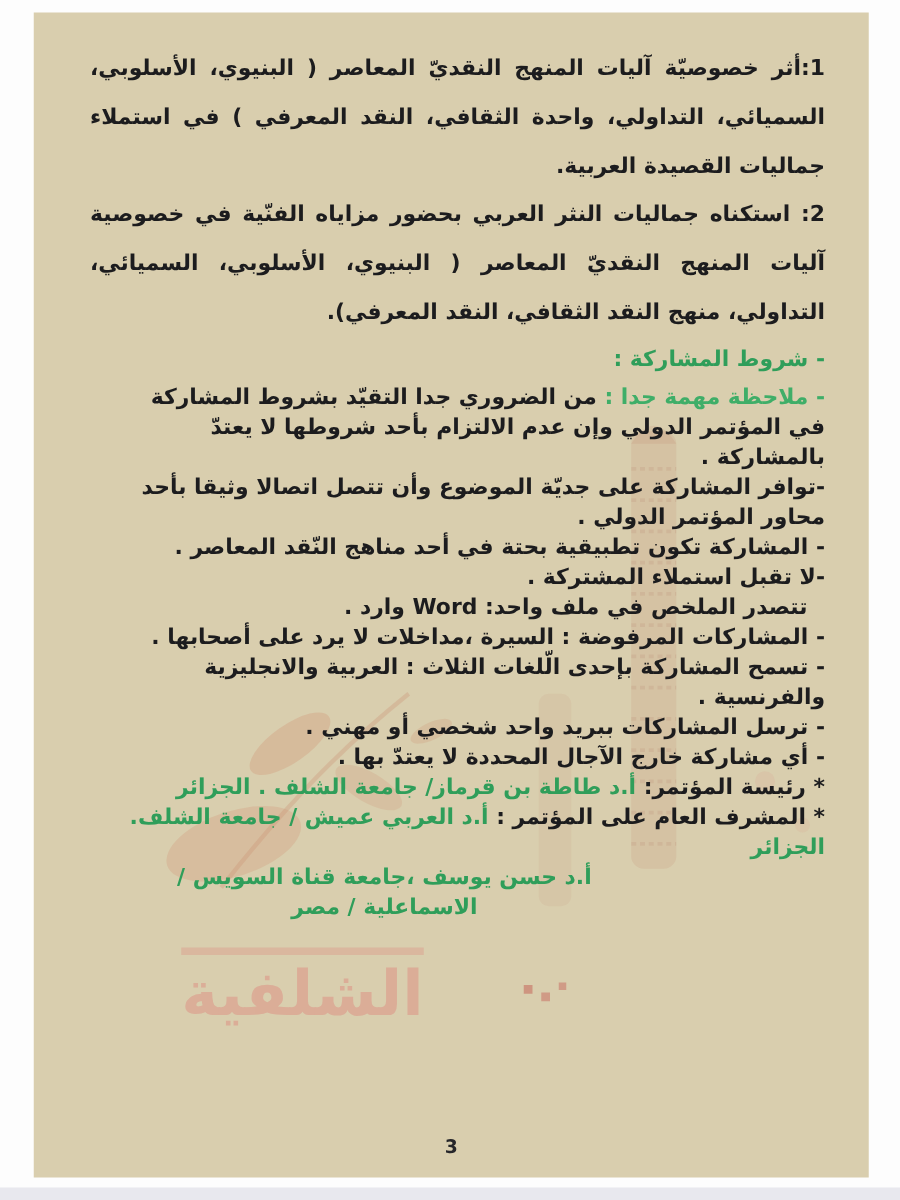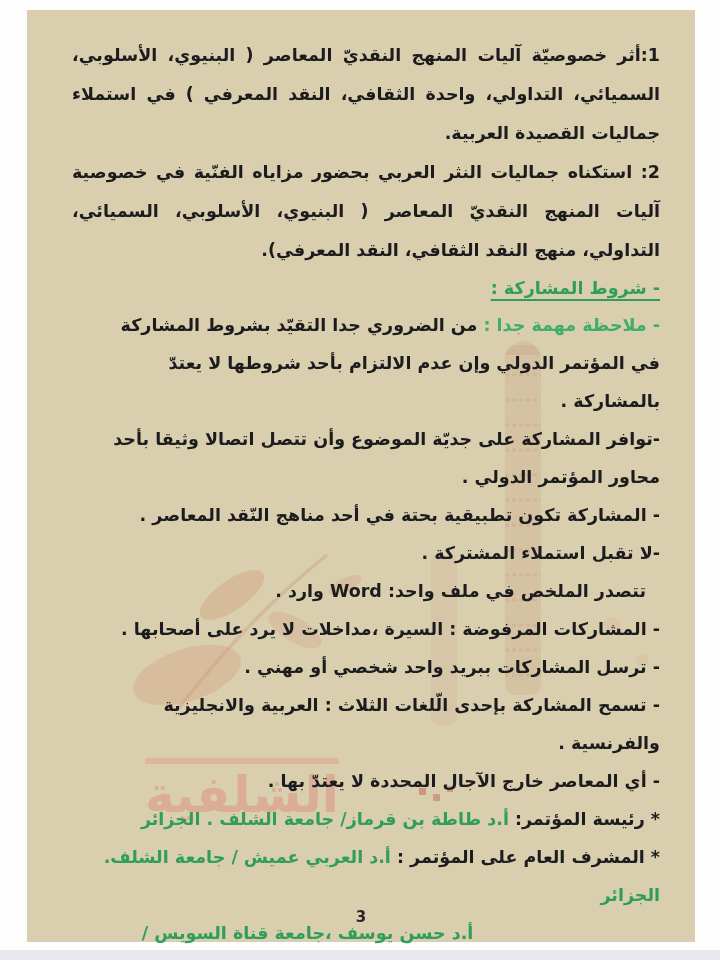--- a/index.html
+++ b/index.html
@@ -14,26 +14,26 @@
     background:#d9ceae;
   }
   .watermark{position:absolute;left:0;top:0;width:668px;height:932px;pointer-events:none;}
   .content{
     position:absolute;top:26px;right:35px;left:45px;
     direction:rtl;text-align:right;
     color:#1c1c1e;font-weight:700;font-size:17.5px;
   }
   p{margin:0;}
   .theme{line-height:39px;text-align:justify;}
-  .line{line-height:38px;margin-left:28px;}
+  .line{line-height:24px;margin-left:28px;}
   .green{color:#2f9e5a;text-align:center;}
   .note-label{color:#3fae68;}
   .heading-green{
     color:#2f9e5a;line-height:36px;
-    text-decoration:underline;text-underline-offset:5px;text-decoration-thickness:1.5px;
+    text-underline-offset:5px;text-decoration-thickness:1.5px;
   }
   .indent-sm{margin-right:14px;}
   .indent-lg{margin-right:145px;}
   .page-number{
     position:absolute;bottom:16px;left:0;width:100%;text-align:center;
     color:#26262a;font-size:15px;font-weight:700;
   }
 </style>
 </head>
 <body>
@@ -88,23 +88,23 @@
 
     <p class="heading-green">- شروط المشاركة :</p>
 
     <p class="line"><span class="note-label">- ملاحظة مهمة جدا : </span><span>من الضروري جدا التقيّد بشروط المشاركة في المؤتمر الدولي وإن عدم الالتزام بأحد شروطها لا يعتدّ بالمشاركة .</span></p>
 
     <p class="line">-توافر المشاركة على جديّة الموضوع وأن تتصل اتصالا وثيقا بأحد محاور المؤتمر الدولي .</p>
     <p class="line">- المشاركة تكون تطبيقية بحتة في أحد مناهج النّقد المعاصر .</p>
     <p class="line">-لا تقبل استملاء المشتركة .</p>
     <p class="line indent-sm">تتصدر الملخص في ملف واحد: Word وارد .</p>
     <p class="line">- المشاركات المرفوضة : السيرة ،مداخلات لا يرد على أصحابها .</p>
+    <p class="line">- تسمح المشاركة بإحدى الّلغات الثلاث : العربية والانجليزية والفرنسية .</p>
     <p class="line">- ترسل المشاركات ببريد واحد شخصي أو مهني .</p>
-    <p class="line">- تسمح المشاركة بإحدى الّلغات الثلاث : العربية والانجليزية والفرنسية .</p>
-    <p class="line">- أي المعاصر خارج الآجال المحددة لا يعتدّ بها .</p>
+    <p class="line">- أي مشاركة خارج الآجال المحددة لا يعتدّ بها .</p>
 
     <p class="line"><span>* رئيسة المؤتمر:  </span><span class="green">أ.د طاطة بن قرماز/ جامعة الشلف . الجزائر</span></p>
 
     <p class="line"><span>* المشرف العام على المؤتمر : </span><span class="green">أ.د العربي عميش / جامعة الشلف. الجزائر</span></p>
 
     <p class="line indent-lg green">أ.د حسن يوسف ،جامعة قناة السويس / الاسماعلية / مصر</p>
 
   </div>
 
   <div class="page-number">3</div>

